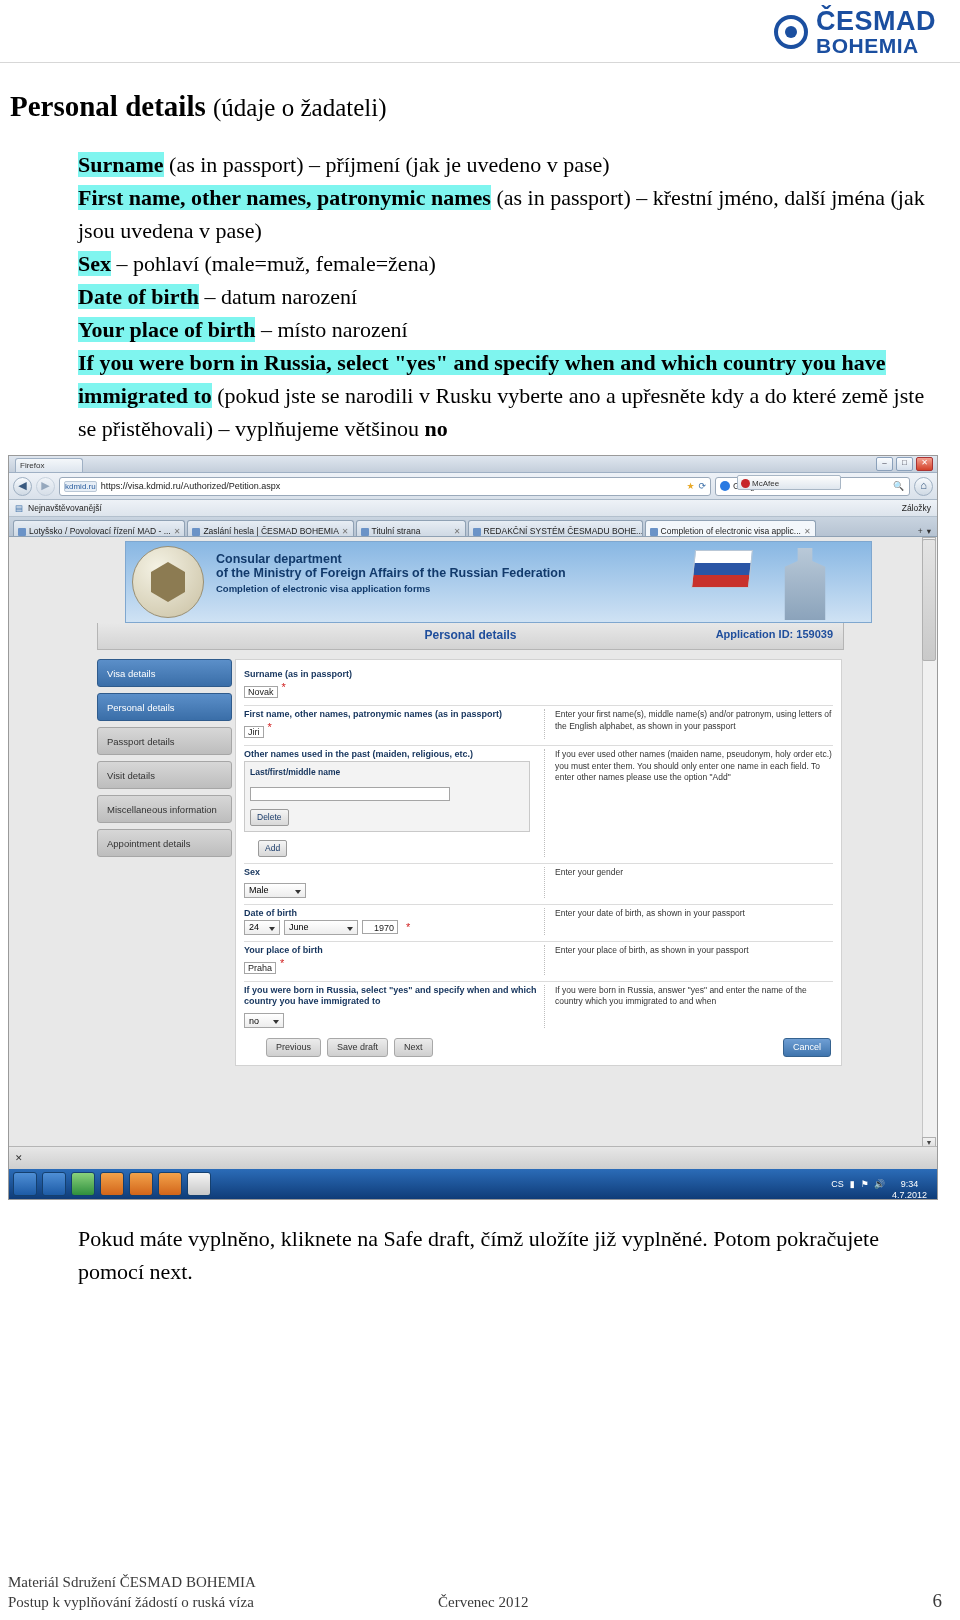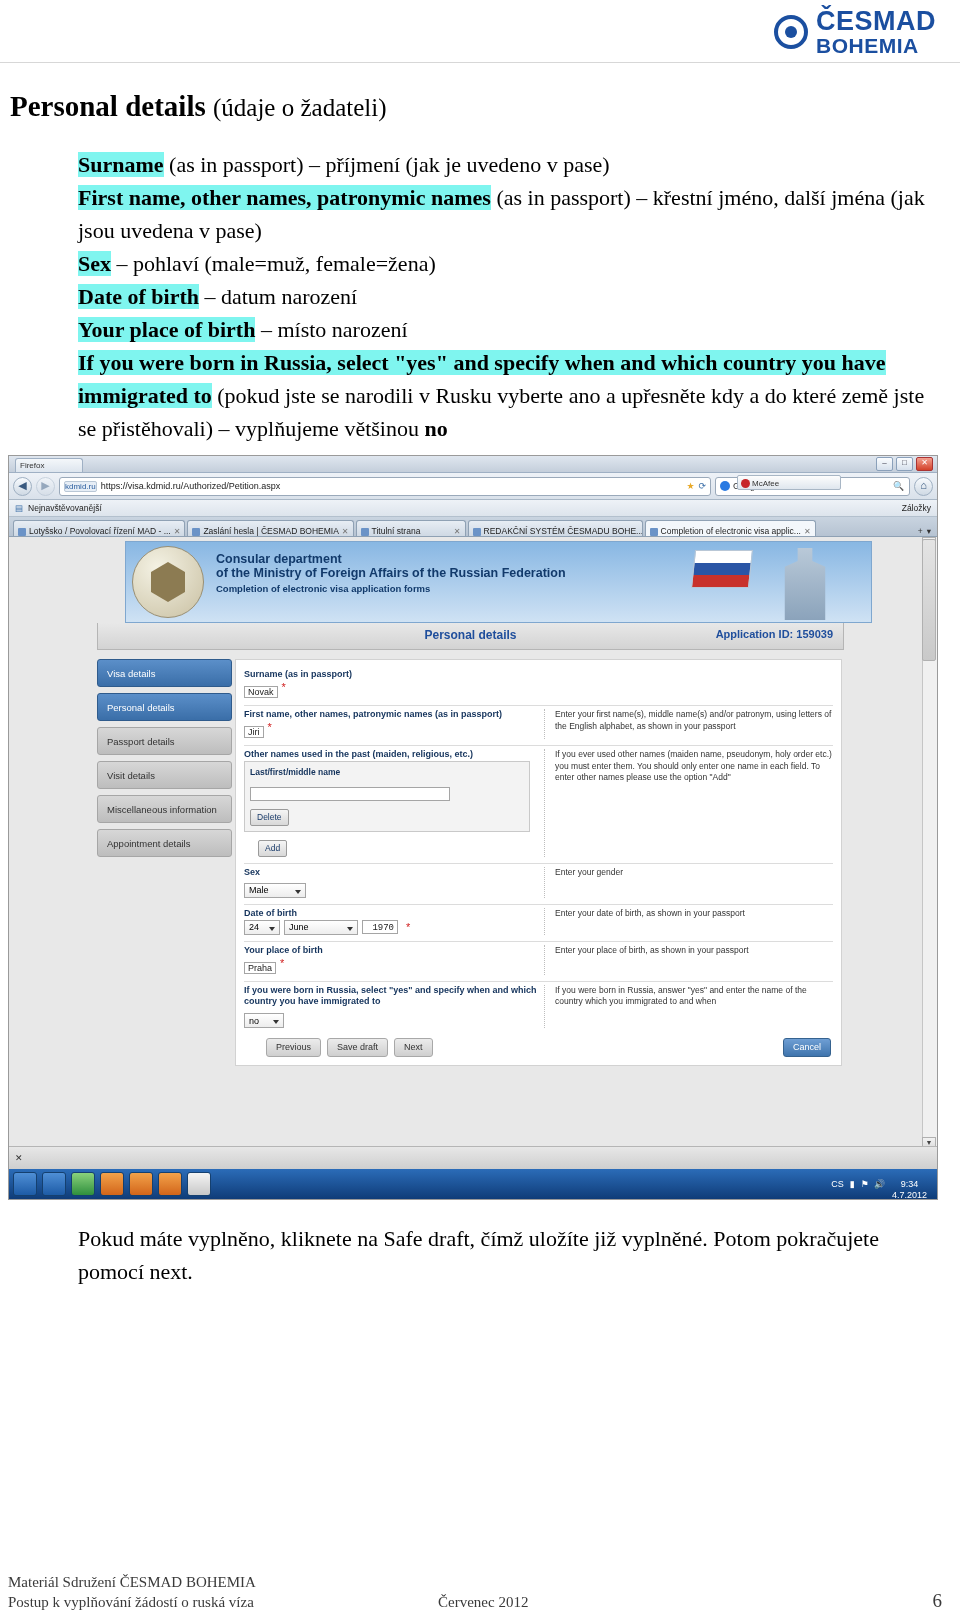--- a/index.html
+++ b/index.html
@@ -296,21 +296,21 @@
           <div class="fright">Enter your gender</div>
         </div>
         <div class="sep"></div>
 
         <div class="frow">
           <div class="fleft">
             <div class="flabel">Date of birth</div>
             <div style="display:flex;align-items:center;gap:4px;">
               <span class="sel" style="width:36px;">24</span>
               <span class="sel" style="width:74px;">June</span>
-              <span class="finput" style="width:36px;font-family:Liberation Mono, monospace;">1970</span>
+              <span class="finput" style="width:36px;">1970</span>
               <span class="req">*</span>
             </div>
           </div>
           <div class="fright">Enter your date of birth, as shown in your passport</div>
         </div>
         <div class="sep"></div>
 
         <div class="frow">
           <div class="fleft">
             <div class="flabel">Your place of birth</div>

